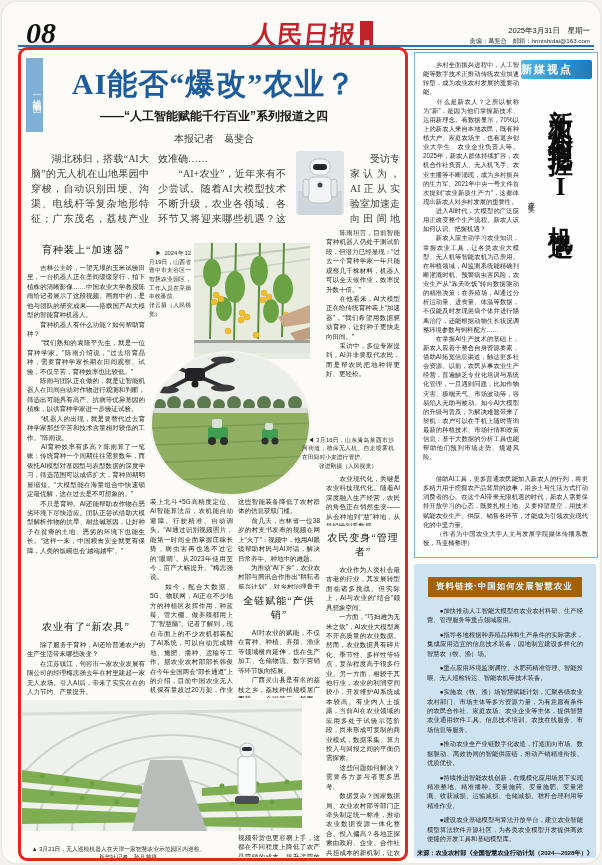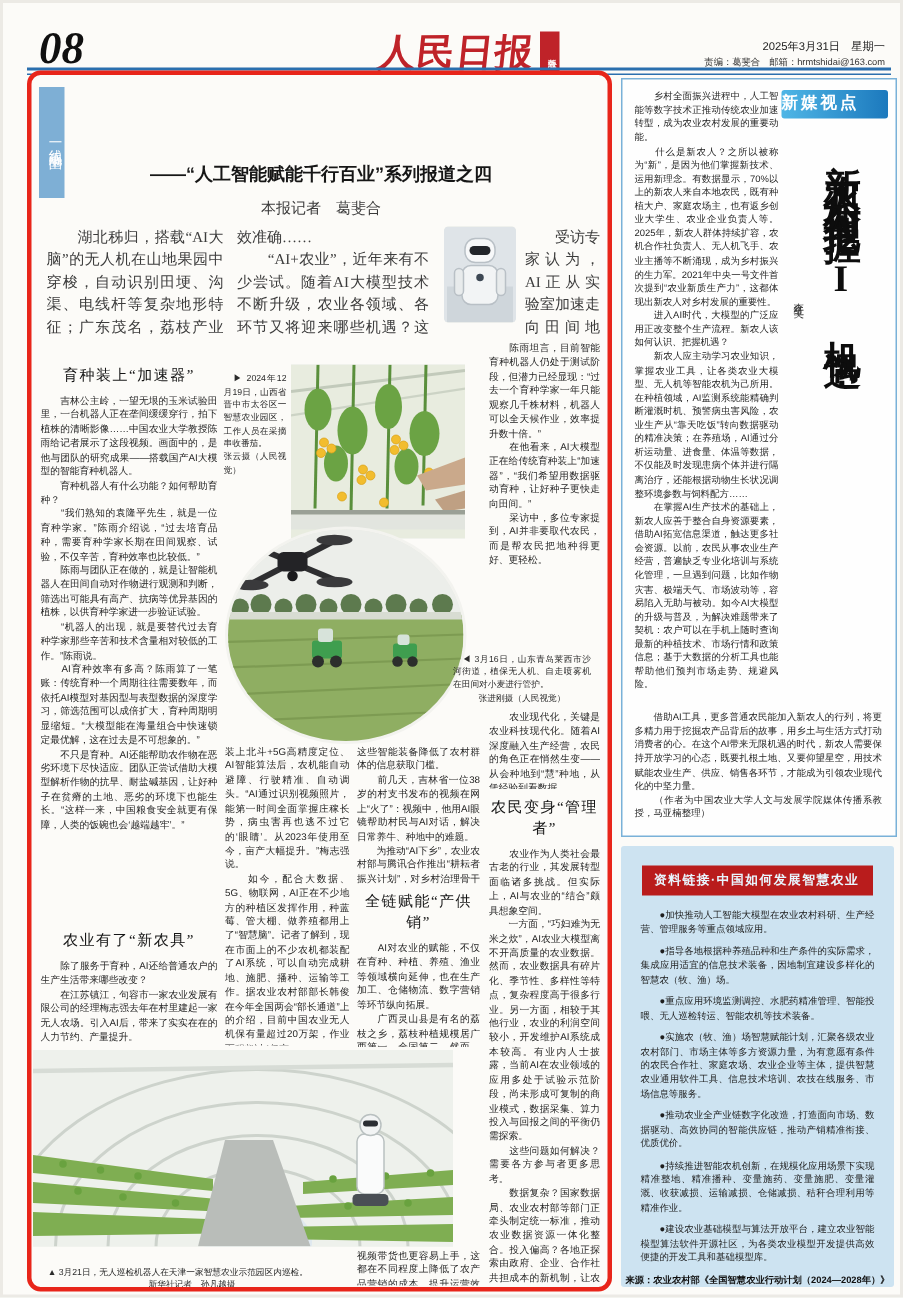--- a/index.html
+++ b/index.html
@@ -1,17 +1,17 @@
 <!DOCTYPE html>
 <html><head>
 <meta charset="utf-8">
 <style>
   html,body{margin:0;padding:0;background:#f2f1ed;}
   .page{position:relative;width:602px;height:865px;background:#fcfbf8;overflow:hidden;
-        font-family:"Liberation Sans",sans-serif;box-shadow:inset 0 0 0 2px #eceae5;}
+        font-family:"Liberation Sans",sans-serif;box-shadow:inset 0 0 0 2px #eceae5;border-radius:17px;}
   .abs{position:absolute;}
   
   .pagenum{font-family:"Liberation Serif",serif;font-style:italic;font-weight:700;font-size:30px;color:#101010;}
   .sectionbox{background:#134f87;color:#fff;font-weight:700;font-size:16px;letter-spacing:3px;padding:3px 10px;}
   .masthead{display:flex;align-items:center;}
   .masthead .mhtext{font-family:"Liberation Serif",serif;font-weight:700;font-size:25px;color:#bf2329;transform:skewX(-6deg);letter-spacing:1px;}
   .seal{width:13px;height:27px;background:#bf2329;margin-left:4px;color:#fff;font-size:6px;line-height:1.2;
         writing-mode:vertical-rl;text-orientation:upright;display:flex;align-items:center;justify-content:center;}
   .dateline{font-size:7.5px;color:#222;text-align:right;}
   .editline{font-size:6.2px;color:#333;text-align:right;}
@@ -37,21 +37,21 @@
   
   .sbbox{border:1.5px solid #79b1d8;background:#fefefe;}
   .sblabel{background:linear-gradient(90deg,#4fb6e6,#1c79bd);color:#fff;font-weight:700;font-size:11px;
            letter-spacing:2px;text-align:left;line-height:19px;border-radius:2px;}
   .vtitle{writing-mode:vertical-rl;text-orientation:upright;font-family:"Liberation Serif",serif;
           font-weight:700;font-size:25px;color:#0d0d0d;letter-spacing:7px;}
   .vauthor{writing-mode:vertical-rl;text-orientation:upright;font-size:7px;color:#333;letter-spacing:2px;}
   .sbtxt{font-size:6.3px;line-height:1.45;color:#262626;text-align:justify;overflow:hidden;white-space:pre-line;}
   
   .resbox{background:#cde3f1;border-radius:2px;}
-  .resheader{background:#b91c1c;color:#e8f5fd;font-size:8.5px;font-weight:700;letter-spacing:1px;
+  .resheader{background:#a16207;color:#e8f5fd;font-size:8.5px;font-weight:700;letter-spacing:1px;
              padding:4px 8px;text-align:left;}
   .bullets{font-size:6.3px;line-height:1.5;color:#1e1e1e;text-align:justify;}
   .bullets p{margin:0 0 5px;}
   .ressource{font-size:6.2px;font-weight:700;color:#111;text-align:center;margin-top:4px;}
 </style>
 </head>
 <body>
 
 <div class="page">
 
@@ -60,20 +60,21 @@
     <span class="mhtext">人民日报</span>
     <span class="seal">海外版</span>
   </div>
   <div class="abs dateline" style="right:12px;top:26px;width:150px;">2025年3月31日　星期一</div>
   <div class="abs editline" style="right:12px;top:37px;width:200px;">责编：葛斐合　邮箱：hrmtshidai@163.com</div>
   <div class="abs toprule" style="left:18px;top:45px;width:576px;"></div>
 
   <div class="abs redbox" style="left:18px;top:47px;width:384px;height:808px;"></div>
 
   <div class="abs tag" style="left:26px;top:58px;width:17px;height:66px;">一线观中国</div>
+  <div class="abs title" style="left:36px;top:64px;width:356px;">AI能否“爆改”农业？</div>
   <div class="abs subtitle" style="left:36px;top:108px;width:356px;">——“人工智能赋能千行百业”系列报道之四</div>
   <div class="abs byline" style="left:36px;top:132px;width:356px;">本报记者　葛斐合</div>
 
   <div class="abs kai" style="left:31px;top:151px;width:118px;height:72px;">　　湖北秭归，搭载“AI大脑”的无人机在山地果园中穿梭，自动识别田埂、沟渠、电线杆等复杂地形特征；广东茂名，荔枝产业大数据平台完成Deep-Seek本地化部署，用户查询更加高</div>
   <div class="abs kai" style="left:158px;top:151px;width:128px;height:72px;">效准确……
 　　“AI+农业”，近年来有不少尝试。随着AI大模型技术不断升级，农业各领域、各环节又将迎来哪些机遇？这些尝试效果如何？记者进行了采访。</div>
 
   <div class="abs photo" style="left:296px;top:151px;width:48px;height:64px;border-radius:3px;">
     <svg width="48" height="64" viewBox="0 0 48 64">
       <rect width="48" height="64" fill="#dfe4e8"></rect>

